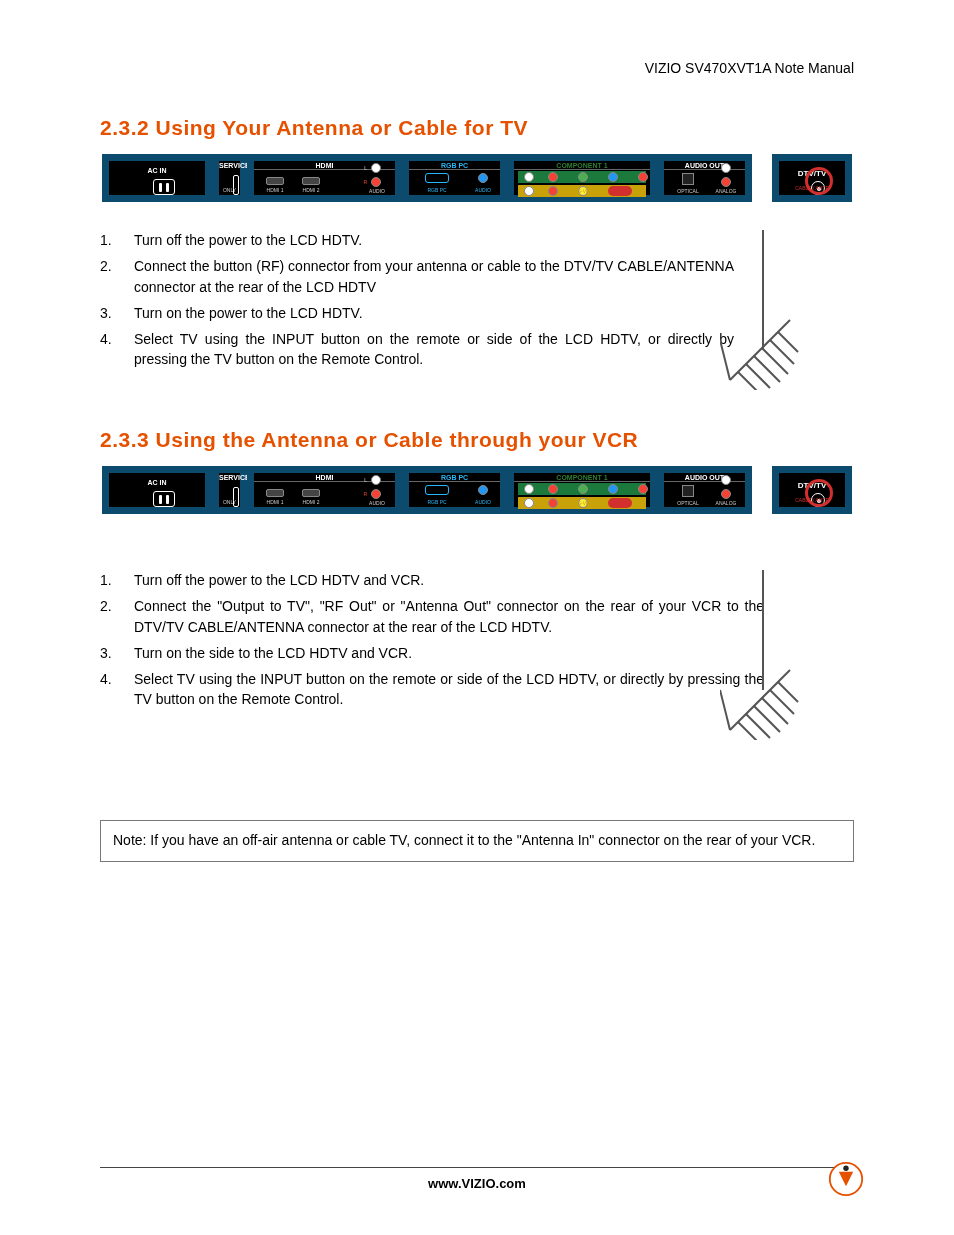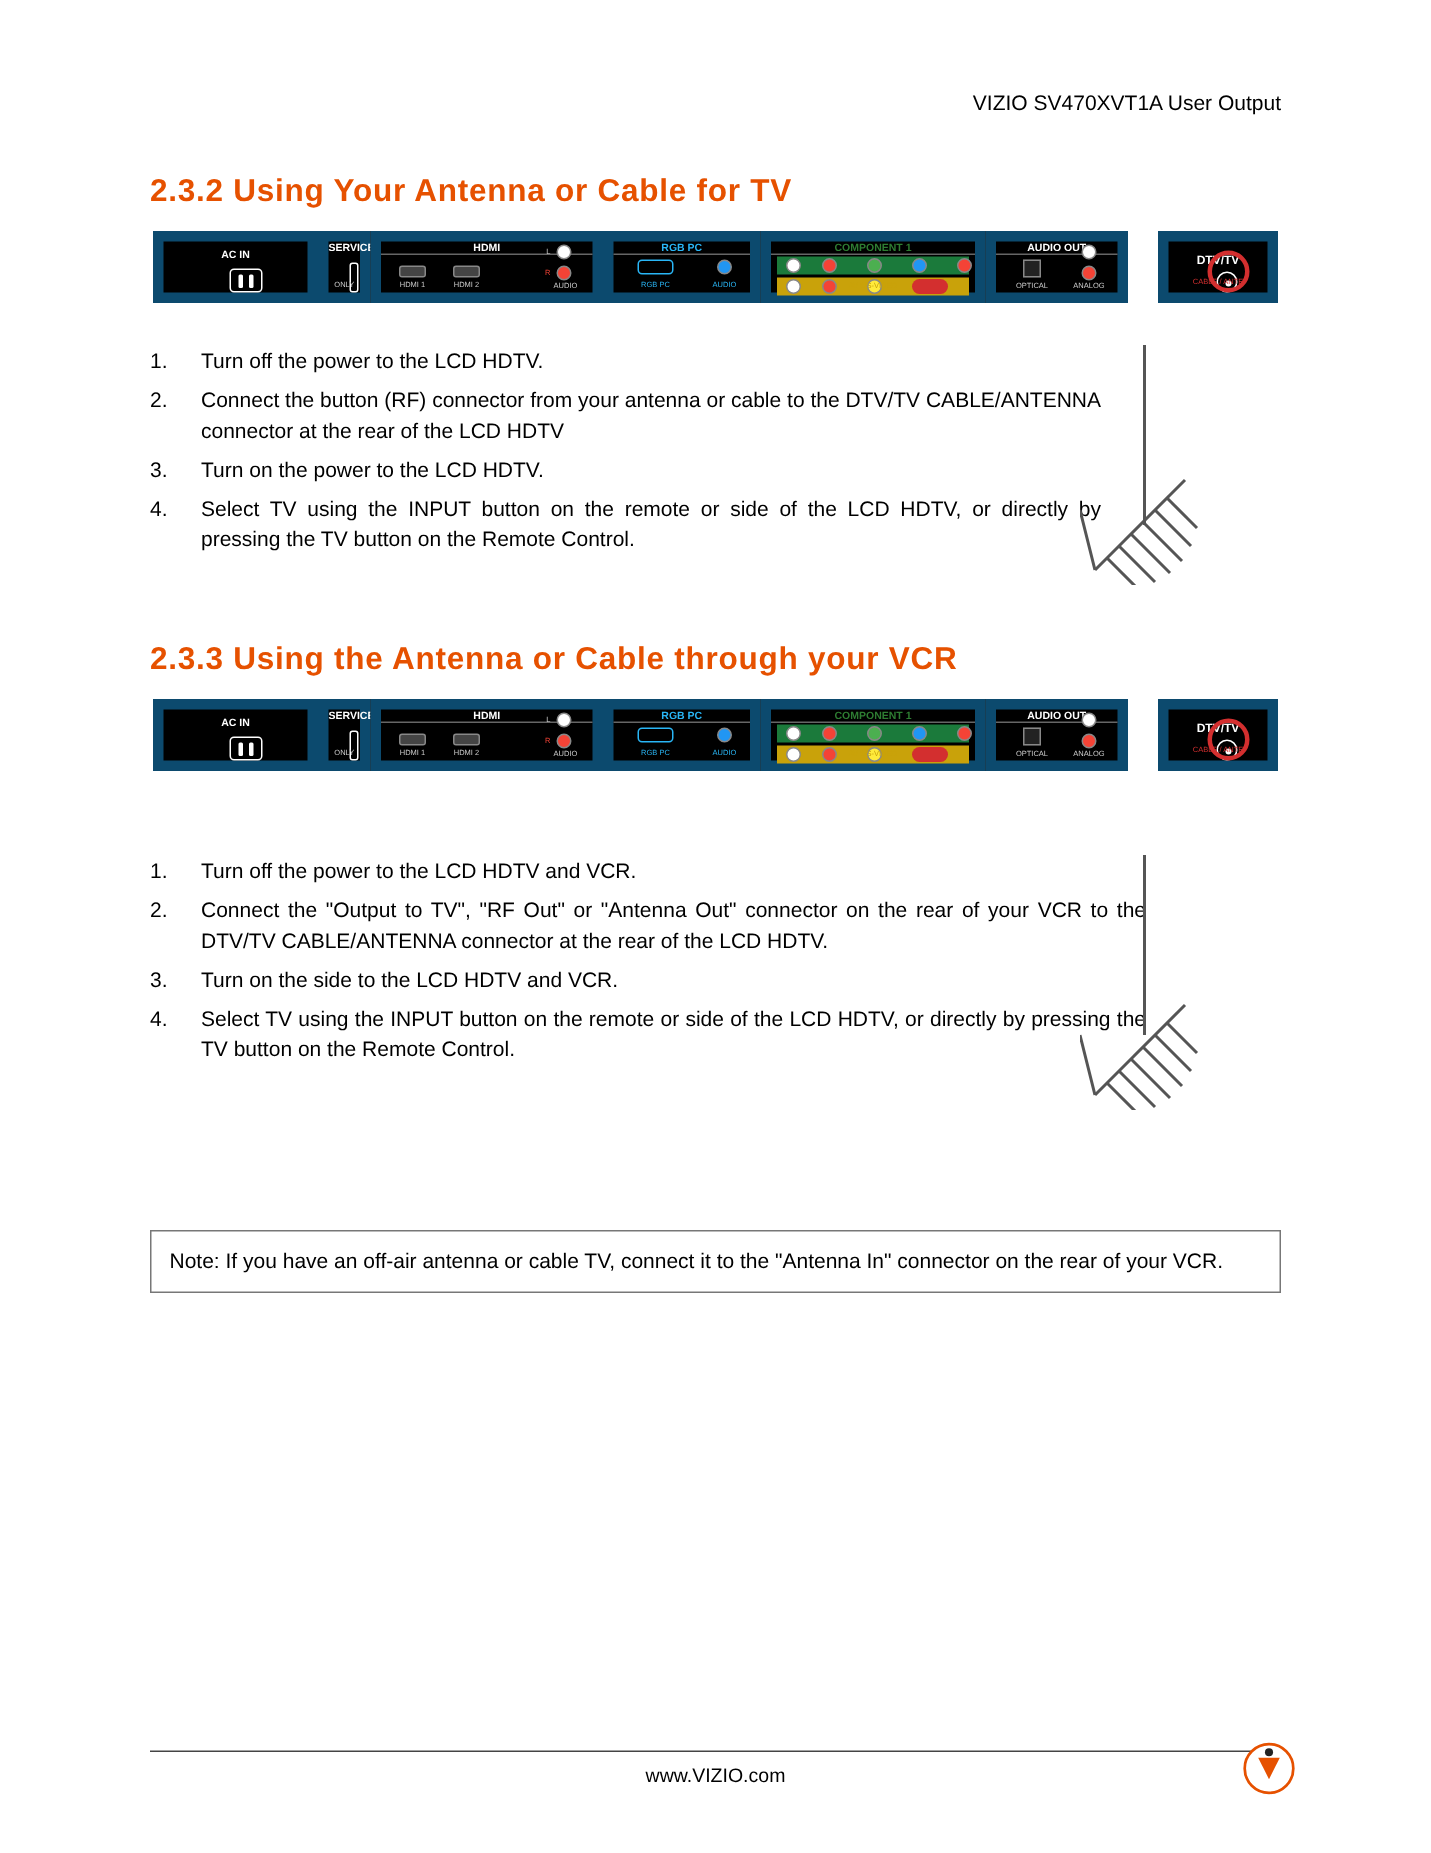--- a/index.html
+++ b/index.html
@@ -109,31 +109,31 @@
     position: absolute;
     bottom: 44px;
     left: 100px; right: 100px;
     font-size: 13px;
   }
   .footer-line { border-top: 1px solid #444; margin-bottom: 8px;}
   .footer-row { display:flex; align-items:center;}
   .footer-ver { flex:1; }
   .footer-pg  { width:120px; text-align:center;}
   .footer-sp  { flex:1;}
-  .footer-url { text-align:center; font-weight:normal; margin-top:4px;}
+  .footer-url { text-align:center; font-weight:bold; margin-top:4px;}
   .logo {
     position:absolute; right:-10px; bottom:-6px; width:36px; height:36px;
   }
 </style>
 </head>
 <body>
 
 <div class="page">
 
-  <div class="header-right">VIZIO SV470XVT1A User Output</div>
+  <div class="header-right">VIZIO SV470XVT1A Note Manual</div>
 
   <div class="section-heading">2.3.2 Using Your Antenna or Cable for TV</div>
 
   <div class="panel">
     <div class="panel-block blk-ac">
       <div class="lbl" style="top:6px;">AC IN</div>
       <div class="ac-plug"></div>
     </div>
     <div class="panel-block blk-svc">
       <div class="lbl">SERVICE</div>

